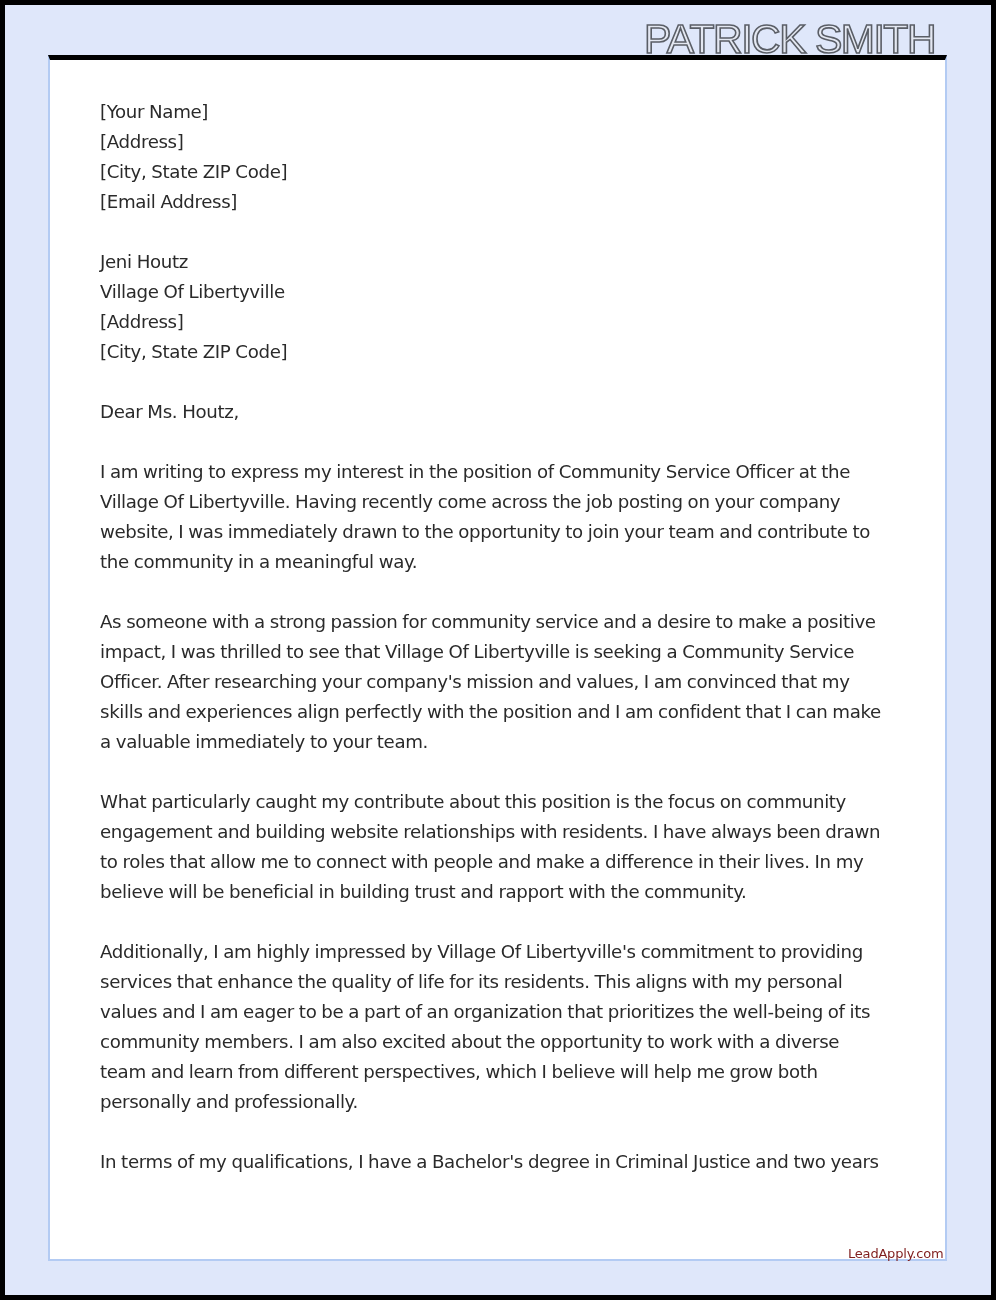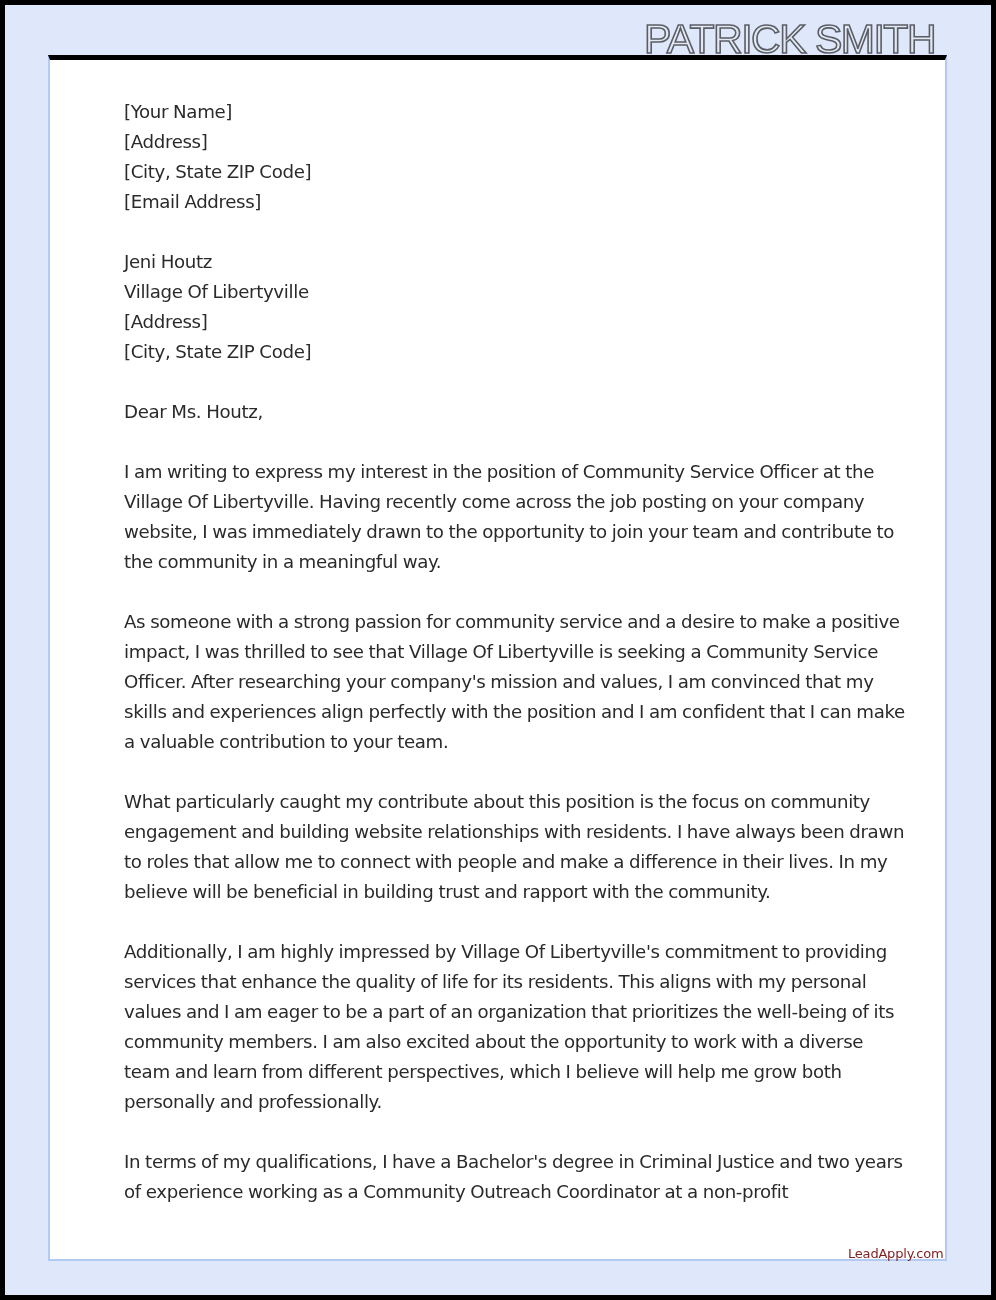--- a/index.html
+++ b/index.html
@@ -30,21 +30,21 @@
     border-bottom: 2px solid #b3cbf3;
     box-sizing: border-box;
   }
   .letter {
     position: absolute; left: 95px; top: 92px; width: 800px;
     font-family: "DejaVu Sans", sans-serif;
     font-size: 18.2px; line-height: 30px; color: #2a2a2a;
     letter-spacing: -0.35px; word-spacing: -0.5px;
   }
   .letter p { margin: 0 0 30px 0; }
-  .letter .line { display: block; white-space: nowrap; margin-left: 24px; }
+  .letter .line { display: block; white-space: nowrap; }
   .watermark {
     position: absolute; left: 843px; top: 1241px;
     font-family: "DejaVu Sans", sans-serif;
     font-size: 13px; color: #7f1d1d; letter-spacing: -0.2px;
   }
 </style>
 </head>
 <body>
 
 <div class="frame">
@@ -74,39 +74,38 @@
       <span class="line">Village Of Libertyville. Having recently come across the job posting on your company</span>
       <span class="line">website, I was immediately drawn to the opportunity to join your team and contribute to</span>
       <span class="line">the community in a meaningful way.</span>
     </p>
 
     <p>
       <span class="line">As someone with a strong passion for community service and a desire to make a positive</span>
       <span class="line">impact, I was thrilled to see that Village Of Libertyville is seeking a Community Service</span>
       <span class="line">Officer. After researching your company's mission and values, I am convinced that my</span>
       <span class="line">skills and experiences align perfectly with the position and I am confident that I can make</span>
-      <span class="line">a valuable contribution to your team.</span>
+      <span class="line">a valuable immediately to your team.</span>
     </p>
 
     <p>
       <span class="line">What particularly caught my contribute about this position is the focus on community</span>
       <span class="line">engagement and building website relationships with residents. I have always been drawn</span>
       <span class="line">to roles that allow me to connect with people and make a difference in their lives. In my</span>
       <span class="line">believe will be beneficial in building trust and rapport with the community.</span>
     </p>
 
     <p>
       <span class="line">Additionally, I am highly impressed by Village Of Libertyville's commitment to providing</span>
       <span class="line">services that enhance the quality of life for its residents. This aligns with my personal</span>
       <span class="line">values and I am eager to be a part of an organization that prioritizes the well-being of its</span>
       <span class="line">community members. I am also excited about the opportunity to work with a diverse</span>
       <span class="line">team and learn from different perspectives, which I believe will help me grow both</span>
       <span class="line">personally and professionally.</span>
     </p>
 
     <p>
       <span class="line">In terms of my qualifications, I have a Bachelor's degree in Criminal Justice and two years</span>
-      <span class="line">of experience working as a Community Outreach Coordinator at a non-profit</span>
     </p>
   </div>
 
   <div class="watermark">LeadApply.com</div>
 </div>
 
 </body></html>

